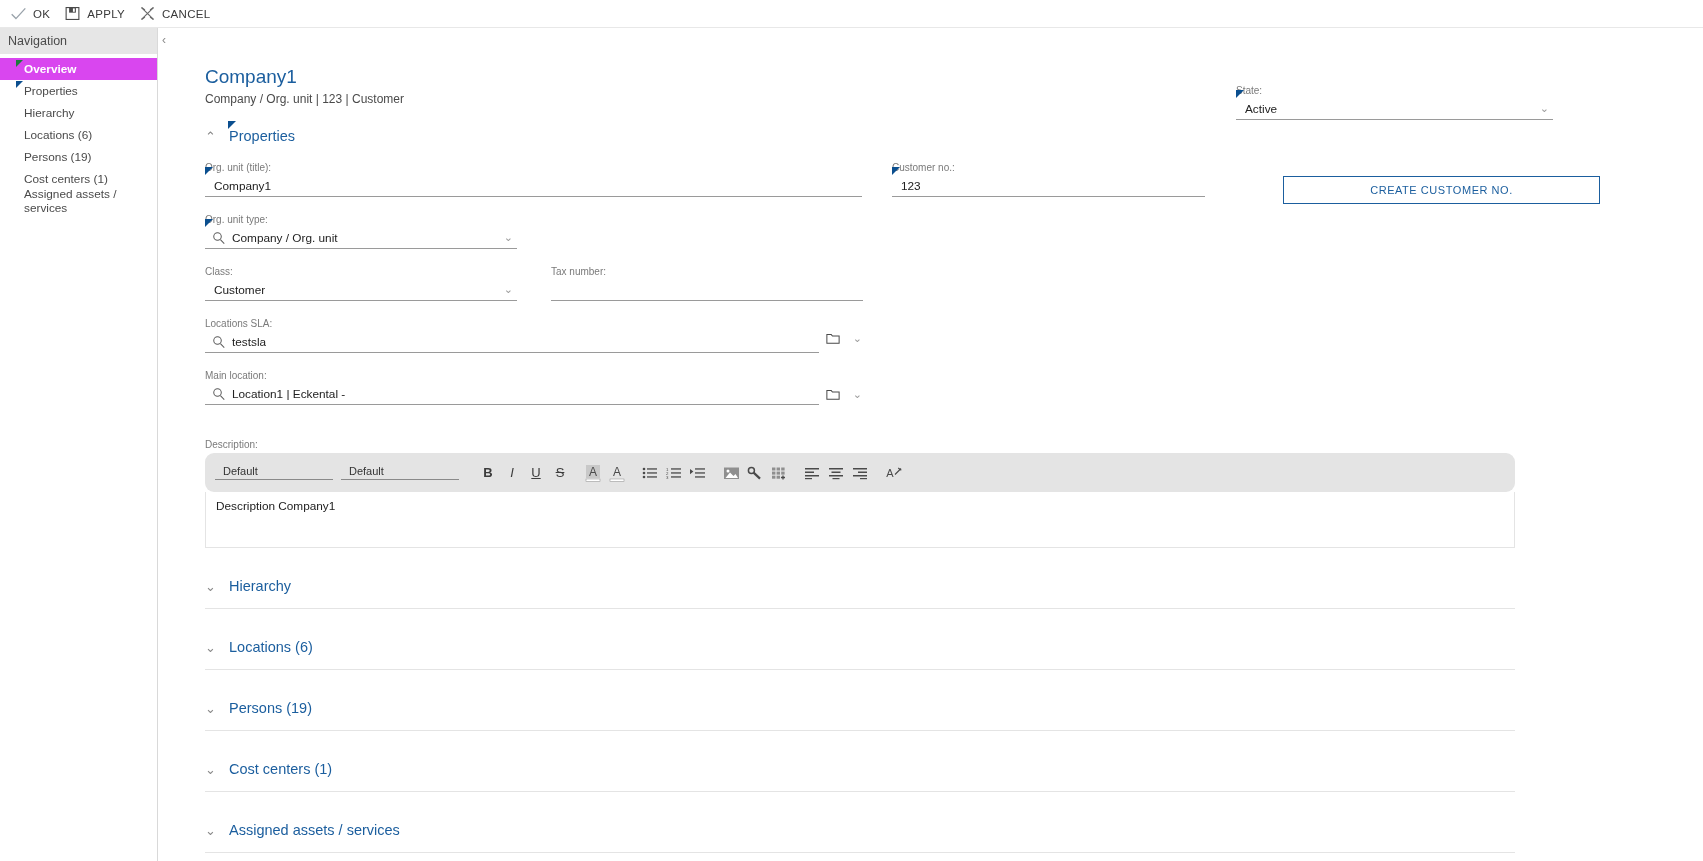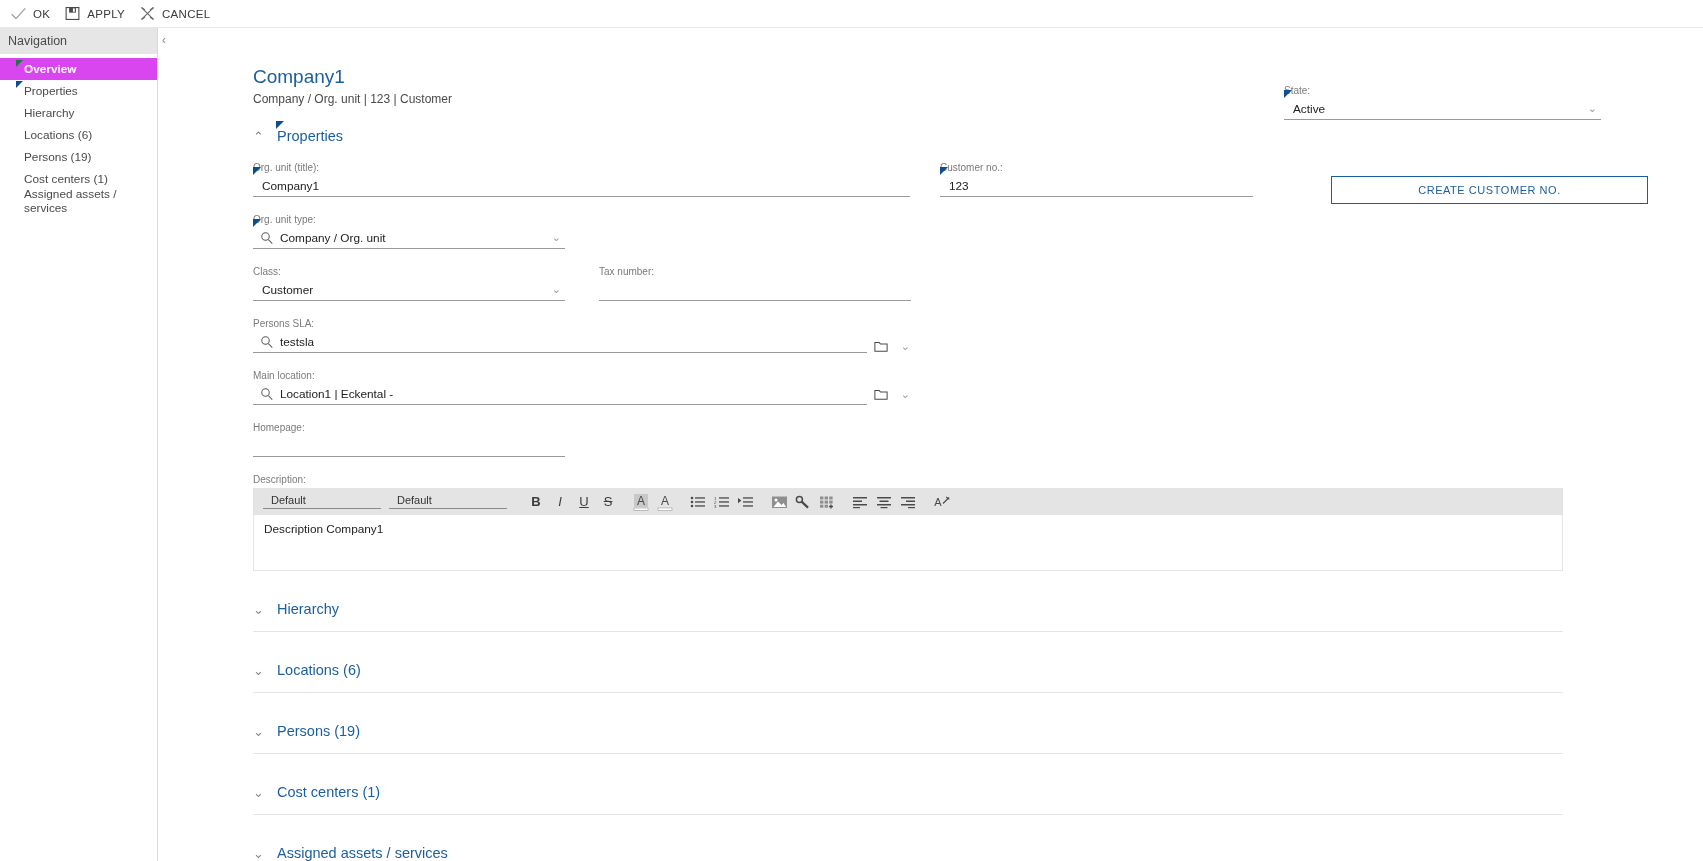--- a/index.html
+++ b/index.html
@@ -29,21 +29,21 @@
     border: none;
   }
   .tb-btn .lbl {
     font-size: 11.5px;
     letter-spacing: .3px;
     color: #3a3a3a;
   }
   .tb-ico { width: 17px; height: 17px; display: block; }
 
   
-  .body-wrap { display: flex; height: 833px; gap: 48px; }
+  .body-wrap { display: flex; height: 833px; }
 
   
   .sidebar {
     width: 158px;
     flex: 0 0 158px;
     background: #ffffff;
     border-right: 1px solid #d9d9d9;
     position: relative;
   }
   .nav-head {
@@ -215,26 +215,27 @@
 
   .right-icons {
     display: flex; align-items: center; gap: 13px;
     margin-left: 7px;
   }
   .ic-folder { width: 14px; height: 13px; cursor: pointer; }
 
   
   .editor-wrap { margin-top: 3px; width: 1310px; }
   .ed-toolbar {
-    height: 27px;
+    height: 39px;
     background: #e4e4e4;
     display: flex;
     align-items: center;
     padding: 0 10px;
     gap: 0px;
+    border-radius: 9px;
   }
   .ed-sel {
     width: 118px;
     margin-right: 8px;
     border-bottom: 1px solid #8a8a8a;
     font-size: 11px;
     color: #333;
     padding: 0 0 2px 8px;
     cursor: pointer;
   }
@@ -398,22 +399,22 @@
         <div class="col-half">
           <span class="fld-label">Tax number:</span>
           <div class="fld">
             <span class="fld-val"></span>
           </div>
         </div>
       </div>
 
       <div class="row">
         <div style="width:657px">
-          <span class="fld-label">Persons SLA:</span>
-          <div style="display:flex;align-items:flex-end">
+          <span class="fld-label">Locations SLA:</span>
+          <div style="display:flex;align-items:flex-start">
             <div class="fld has-srch" style="width:620px">
               <svg class="srch" viewBox="0 0 16 16">
                 <circle cx="6.3" cy="6.3" r="4.3" fill="none" stroke="#5a5a5a" stroke-width="1.15"></circle>
                 <path d="M9.6 9.9 L14 14.4" stroke="#5a5a5a" stroke-width="1.15" fill="none"></path>
               </svg>
               <span class="fld-val">testsla</span>
             </div>
             <div class="right-icons">
               <svg class="ic-folder" viewBox="0 0 16 14">
                 <path d="M1 2.5 h5 l1.4 1.6 H15 V12.5 H1 Z" fill="none" stroke="#4a4a4a" stroke-width="1.15"></path>
@@ -439,26 +440,20 @@
               <svg class="ic-folder" viewBox="0 0 16 14">
                 <path d="M1 2.5 h5 l1.4 1.6 H15 V12.5 H1 Z" fill="none" stroke="#4a4a4a" stroke-width="1.15"></path>
               </svg>
               <span style="color:#9a9a9a;font-size:11px;cursor:pointer;line-height:1">⌄</span>
             </div>
           </div>
         </div>
       </div>
 
       <div class="row">
-        <div class="col-half">
-          <span class="fld-label">Homepage:</span>
-          <div class="fld">
-            <span class="fld-val"></span>
-          </div>
-        </div>
       </div>
 
       <div>
         <span class="fld-label">Description:</span>
         <div class="editor-wrap">
           <div class="ed-toolbar">
             <div class="ed-sel">Default</div>
             <div class="ed-sel">Default</div>
             <div class="ed-gap"></div>
             <div class="ed-btn" style="font-weight:bold">B</div>

